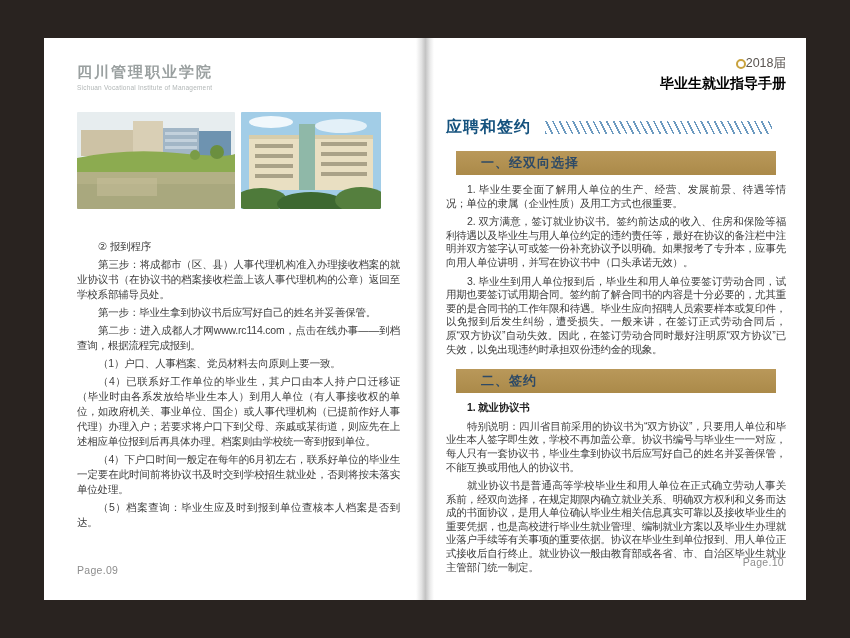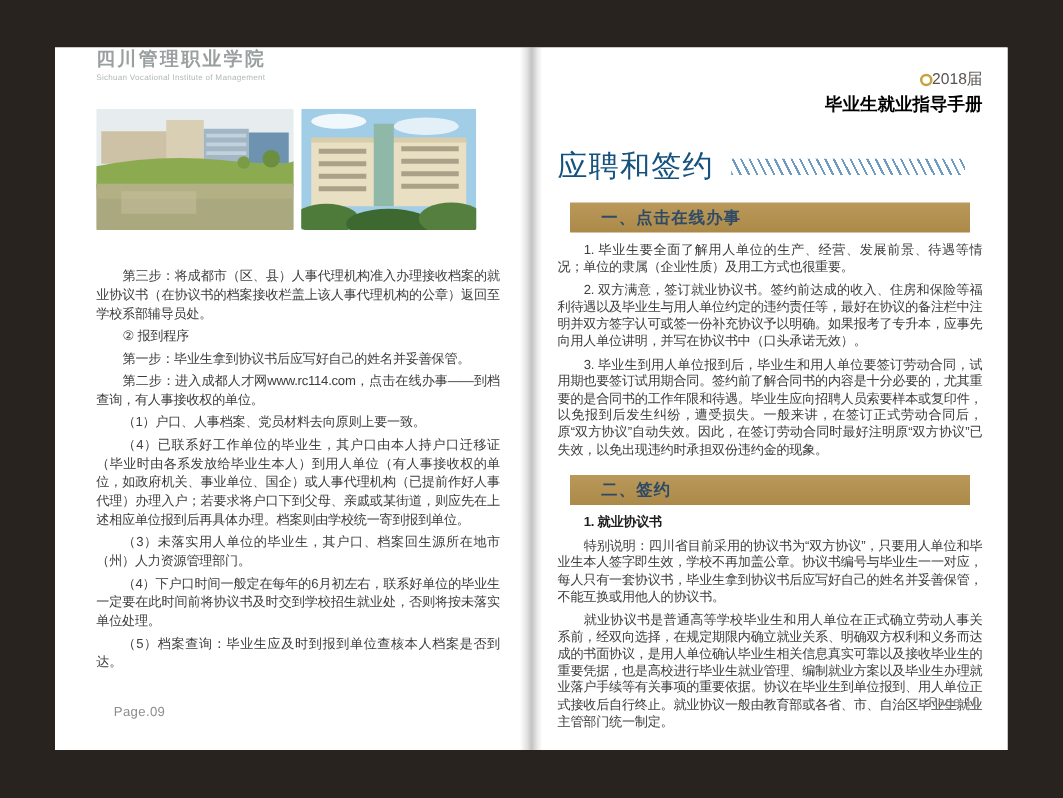--- a/index.html
+++ b/index.html
@@ -10,40 +10,40 @@
   .book{
     position:absolute;left:44px;top:38px;width:762px;height:562px;
     display:flex;background:#ffffff;
   }
   .page{position:relative;background:#fff;}
   .page-left{width:372px;padding:0 16px 0 33px;box-sizing:border-box;}
   .spine{width:18px;background:linear-gradient(90deg,#ffffff 0%,#e3e3e3 30%,#c3c3c3 52%,#ececec 80%,#ffffff 100%);}
   .page-right{flex:1;padding:0 20px 0 12px;box-sizing:border-box;}
 
   
-  .brand{}
+  .brand{margin-top:25px;}
   .brand-cn{font-size:15px;font-weight:bold;color:#9aa0a0;letter-spacing:2px;}
   .brand-en{font-size:6.5px;color:#b2b7b7;margin-top:2px;letter-spacing:.2px;}
   .photos{margin-top:21px;display:flex;gap:6px;}
   .photo{display:block;border-radius:1px;}
   .body-text{margin-top:30px;font-size:10.5px;line-height:15px;color:#3c3c3c;
     text-align:justify;word-break:break-all;letter-spacing:-0.2px;}
   .body-text p{margin:0 0 3px 0;text-indent:2em;}
   .bold-heading{font-weight:bold;color:#1e1e1e;}
   .pagenum{position:absolute;bottom:24px;font-size:10.5px;color:#8d8d8d;letter-spacing:.3px;}
-  .pagenum.pn-left{left:47px;text-align:center;}
+  .pagenum.pn-left{left:33px;text-align:center;}
   .pagenum.pn-right{right:22px;bottom:32px;padding-left:40px;}
 
   
   .rp-header{margin-top:17px;text-align:right;color:#595450;}
   .rp-edition{font-size:12.5px;display:flex;justify-content:flex-end;align-items:center;gap:0;}
   .dot{width:6px;height:6px;border:2px solid #c8a23e;border-radius:50%;display:inline-block;}
   .rp-booktitle{font-size:14px;font-weight:bold;margin-top:3px;color:#000000;}
   .chapter-row{margin-top:24px;display:flex;align-items:center;}
-  .chapter-title{font-size:24px;font-weight:normal;color:#15527e;letter-spacing:1px;white-space:nowrap;}
+  .chapter-title{font-size:16px;font-weight:bold;color:#15527e;letter-spacing:1px;white-space:nowrap;}
   .hatch{flex:1;height:13px;margin-left:14px;margin-right:14px;
     background:repeating-linear-gradient(63deg,#6c9ac0 0px,#6c9ac0 1.6px,transparent 1.6px,transparent 6px);}
   .banner{margin:13px 10px 8px 10px;background:linear-gradient(180deg,#b9985a,#ab8a49);
     color:#2e4a66;font-weight:bold;font-size:13px;padding:3px 0 3px 25px;letter-spacing:1px;}
   .rp-text{font-size:10.5px;line-height:13.6px;color:#3c3c3c;text-align:justify;
     word-break:break-all;letter-spacing:-0.2px;}
   .rp-text p{margin:0 0 5px 0;text-indent:2em;}
 </style>
 </head>
 <body>
@@ -90,27 +90,26 @@
           <rect x="80" y="50" width="46" height="4"></rect>
             <rect x="80" y="60" width="46" height="4"></rect>
         </g>
         <ellipse cx="20" cy="88" rx="26" ry="12" fill="#4e7a3a"></ellipse>
         <ellipse cx="70" cy="92" rx="34" ry="12" fill="#3d6830"></ellipse>
         <ellipse cx="120" cy="88" rx="26" ry="13" fill="#557f3e"></ellipse>
       </svg>
     </div>
 
     <div class="body-text">
+      <p>② 报到程序</p>
       <p>第三步：将成都市（区、县）人事代理机构准入办理接收档案的就业协议书（在协议书的档案接收栏盖上该人事代理机构的公章）返回至学校系部辅导员处。</p>
-      <p>② 报到程序</p>
       <p>第一步：毕业生拿到协议书后应写好自己的姓名并妥善保管。</p>
-      <p>第二步：进入成都人才网www.rc114.com，点击在线办事——到档查询，有人事接收权的单位。</p>
+      <p>第二步：进入成都人才网www.rc114.com，点击在线办事——到档查询，根据流程完成报到。</p>
       <p>（1）户口、人事档案、党员材料去向原则上要一致。</p>
       <p>（4）已联系好工作单位的毕业生，其户口由本人持户口迁移证（毕业时由各系发放给毕业生本人）到用人单位（有人事接收权的单位，如政府机关、事业单位、国企）或人事代理机构（已提前作好人事代理）办理入户；若要求将户口下到父母、亲戚或某街道，则应先在上述相应单位报到后再具体办理。档案则由学校统一寄到报到单位。</p>
-      <p>（3）未落实用人单位的毕业生，其户口、档案回生源所在地市（州）人力资源管理部门。</p>
       <p>（4）下户口时间一般定在每年的6月初左右，联系好单位的毕业生一定要在此时间前将协议书及时交到学校招生就业处，否则将按未落实单位处理。</p>
       <p>（5）档案查询：毕业生应及时到报到单位查核本人档案是否到达。</p>
     </div>
 
     <div class="pagenum pn-left">Page.09</div>
   </div>
 
   <div class="spine"></div>
 
   <div class="page page-right">
@@ -120,21 +119,21 @@
         <span>2018届</span>
       </div>
       <div class="rp-booktitle">毕业生就业指导手册</div>
     </div>
 
     <div class="chapter-row">
       <span class="chapter-title">应聘和签约</span>
       <span class="hatch"></span>
     </div>
 
-    <div class="banner">一、点击在线办事</div>
+    <div class="banner">一、经双向选择</div>
     <div class="rp-text">
       <p>1. 毕业生要全面了解用人单位的生产、经营、发展前景、待遇等情况；单位的隶属（企业性质）及用工方式也很重要。</p>
       <p>2. 双方满意，签订就业协议书。签约前达成的收入、住房和保险等福利待遇以及毕业生与用人单位约定的违约责任等，最好在协议的备注栏中注明并双方签字认可或签一份补充协议予以明确。如果报考了专升本，应事先向用人单位讲明，并写在协议书中（口头承诺无效）。</p>
       <p>3. 毕业生到用人单位报到后，毕业生和用人单位要签订劳动合同，试用期也要签订试用期合同。签约前了解合同书的内容是十分必要的，尤其重要的是合同书的工作年限和待遇。毕业生应向招聘人员索要样本或复印件，以免报到后发生纠纷，遭受损失。一般来讲，在签订正式劳动合同后，原“双方协议”自动失效。因此，在签订劳动合同时最好注明原“双方协议”已失效，以免出现违约时承担双份违约金的现象。</p>
     </div>
 
     <div class="banner">二、签约</div>
     <div class="rp-text">
       <p class="bold-heading">1. 就业协议书</p>
       <p>特别说明：四川省目前采用的协议书为“双方协议”，只要用人单位和毕业生本人签字即生效，学校不再加盖公章。协议书编号与毕业生一一对应，每人只有一套协议书，毕业生拿到协议书后应写好自己的姓名并妥善保管，不能互换或用他人的协议书。</p>

